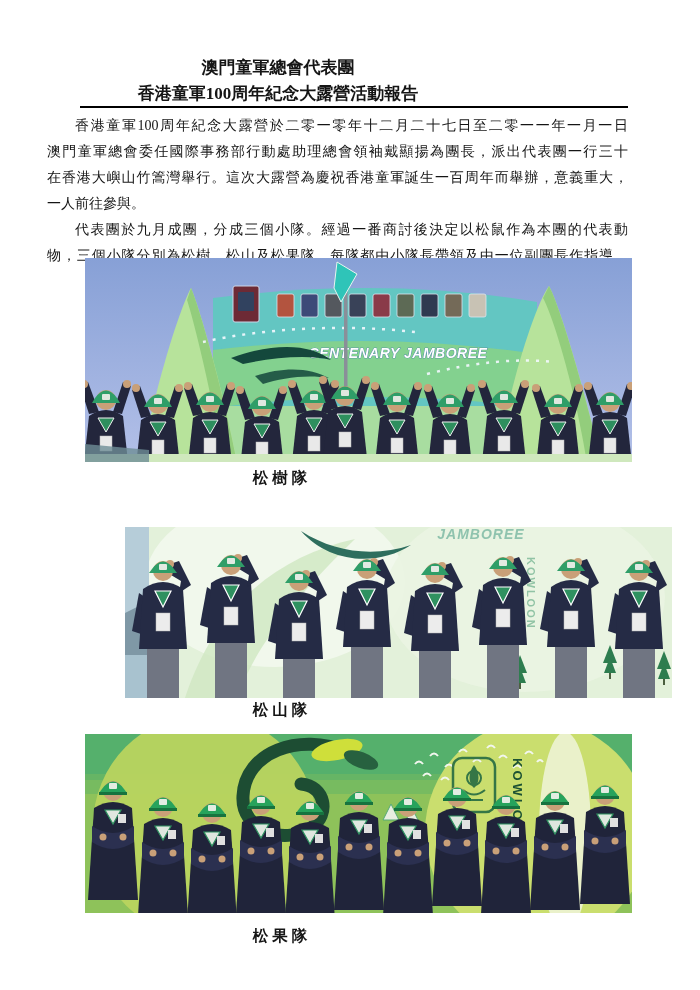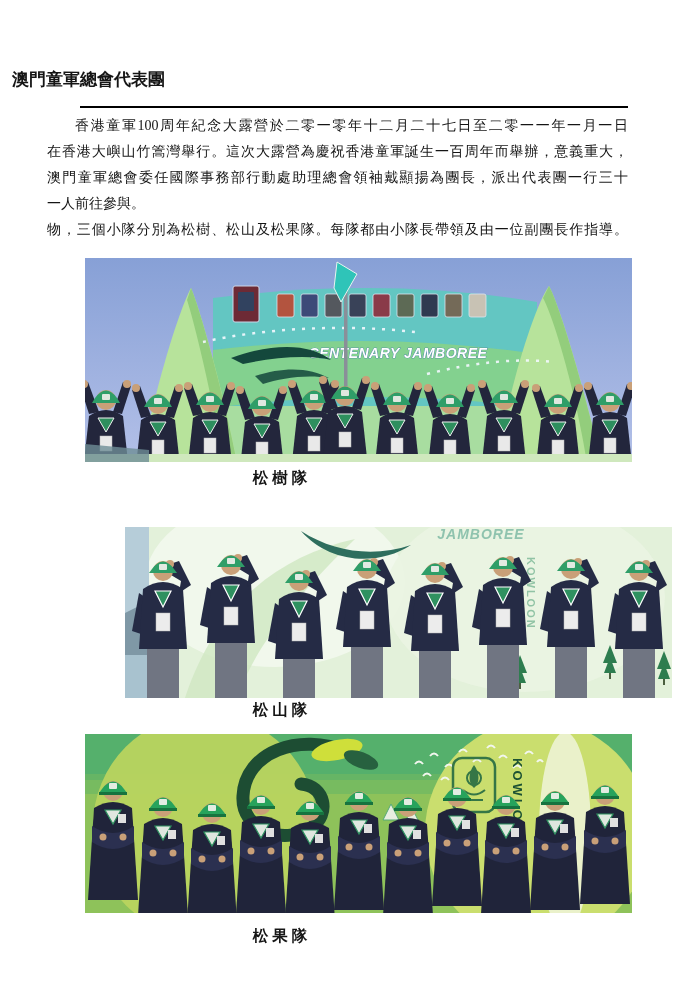--- a/index.html
+++ b/index.html
@@ -2,22 +2,22 @@
 <html lang="zh-Hant"><head>
 <meta charset="utf-8">
 <style>
   html,body { margin:0; padding:0; background:#ffffff; }
   .page {
     position:relative; width:700px; height:990px; background:#ffffff;
     font-family:"Liberation Serif","DejaVu Serif",serif; color:#151515;
     overflow:hidden;
   }
   .doc-title, .doc-subtitle {
-    position:absolute; left:0; width:556px; 
-    font-size:17px; font-weight:bold; line-height:26px; margin:12px;
+    position:absolute; left:0; width:556px; text-align:center;
+    font-size:17px; font-weight:bold; line-height:26px; margin:0;
   }
   .doc-title { top:55px; }
   .doc-subtitle { top:81px; }
   .rule { position:absolute; top:106px; left:80px; width:548px; height:2px; background:#000; }
   .bodyblock { position:absolute; left:47px; width:581px; }
   .p1 { top:113px; }
   .p2 { top:217px; }
   .tline {
     font-size:14px; line-height:26px; height:26px; white-space:nowrap;
     text-align:justify; text-align-last:justify; overflow:visible;
@@ -39,30 +39,32 @@
   #cap2 { top:700px;font-family:Liberation Mono, monospace; }
   #cap3 { top:926px;font-family:Liberation Mono, monospace; }
   svg text { font-family:"Liberation Sans","DejaVu Sans",sans-serif; }
 </style>
 </head>
 <body>
 
 <div class="page">
 
   <h1 class="doc-title">澳門童軍總會代表團</h1>
+  <h2 class="doc-subtitle">香港童軍100周年紀念大露營活動報告</h2>
   <div class="rule"></div>
 
   <div class="bodyblock p1">
     <div class="tline ind">香港童軍100周年紀念大露營於二零一零年十二月二十七日至二零一一年一月一日</div>
+    <div class="tline">澳門童軍總會委任國際事務部行動處助理總會領袖戴顯揚為團長，派出代表團一行三十</div>
     <div class="tline">在香港大嶼山竹篙灣舉行。這次大露營為慶祝香港童軍誕生一百周年而舉辦，意義重大，</div>
-    <div class="tline">澳門童軍總會委任國際事務部行動處助理總會領袖戴顯揚為團長，派出代表團一行三十</div>
     <div class="tline short">一人前往參與。</div>
   </div>
 
   <div class="bodyblock p2">
+    <div class="tline ind">代表團於九月成團，分成三個小隊。經過一番商討後決定以松鼠作為本團的代表動</div>
     <div class="tline">物，三個小隊分別為松樹、松山及松果隊。每隊都由小隊長帶領及由一位副團長作指導。</div>
   </div>
 
   <div class="photo" id="photo1">
     <svg width="547" height="204" viewBox="0 0 547 204" preserveAspectRatio="none">
       <defs>
         <linearGradient id="skyG" x1="0" y1="0" x2="0" y2="1">
           <stop offset="0" stop-color="#87a0d6"></stop>
             <stop offset="1" stop-color="#b3c0e8"></stop>
         </linearGradient>

